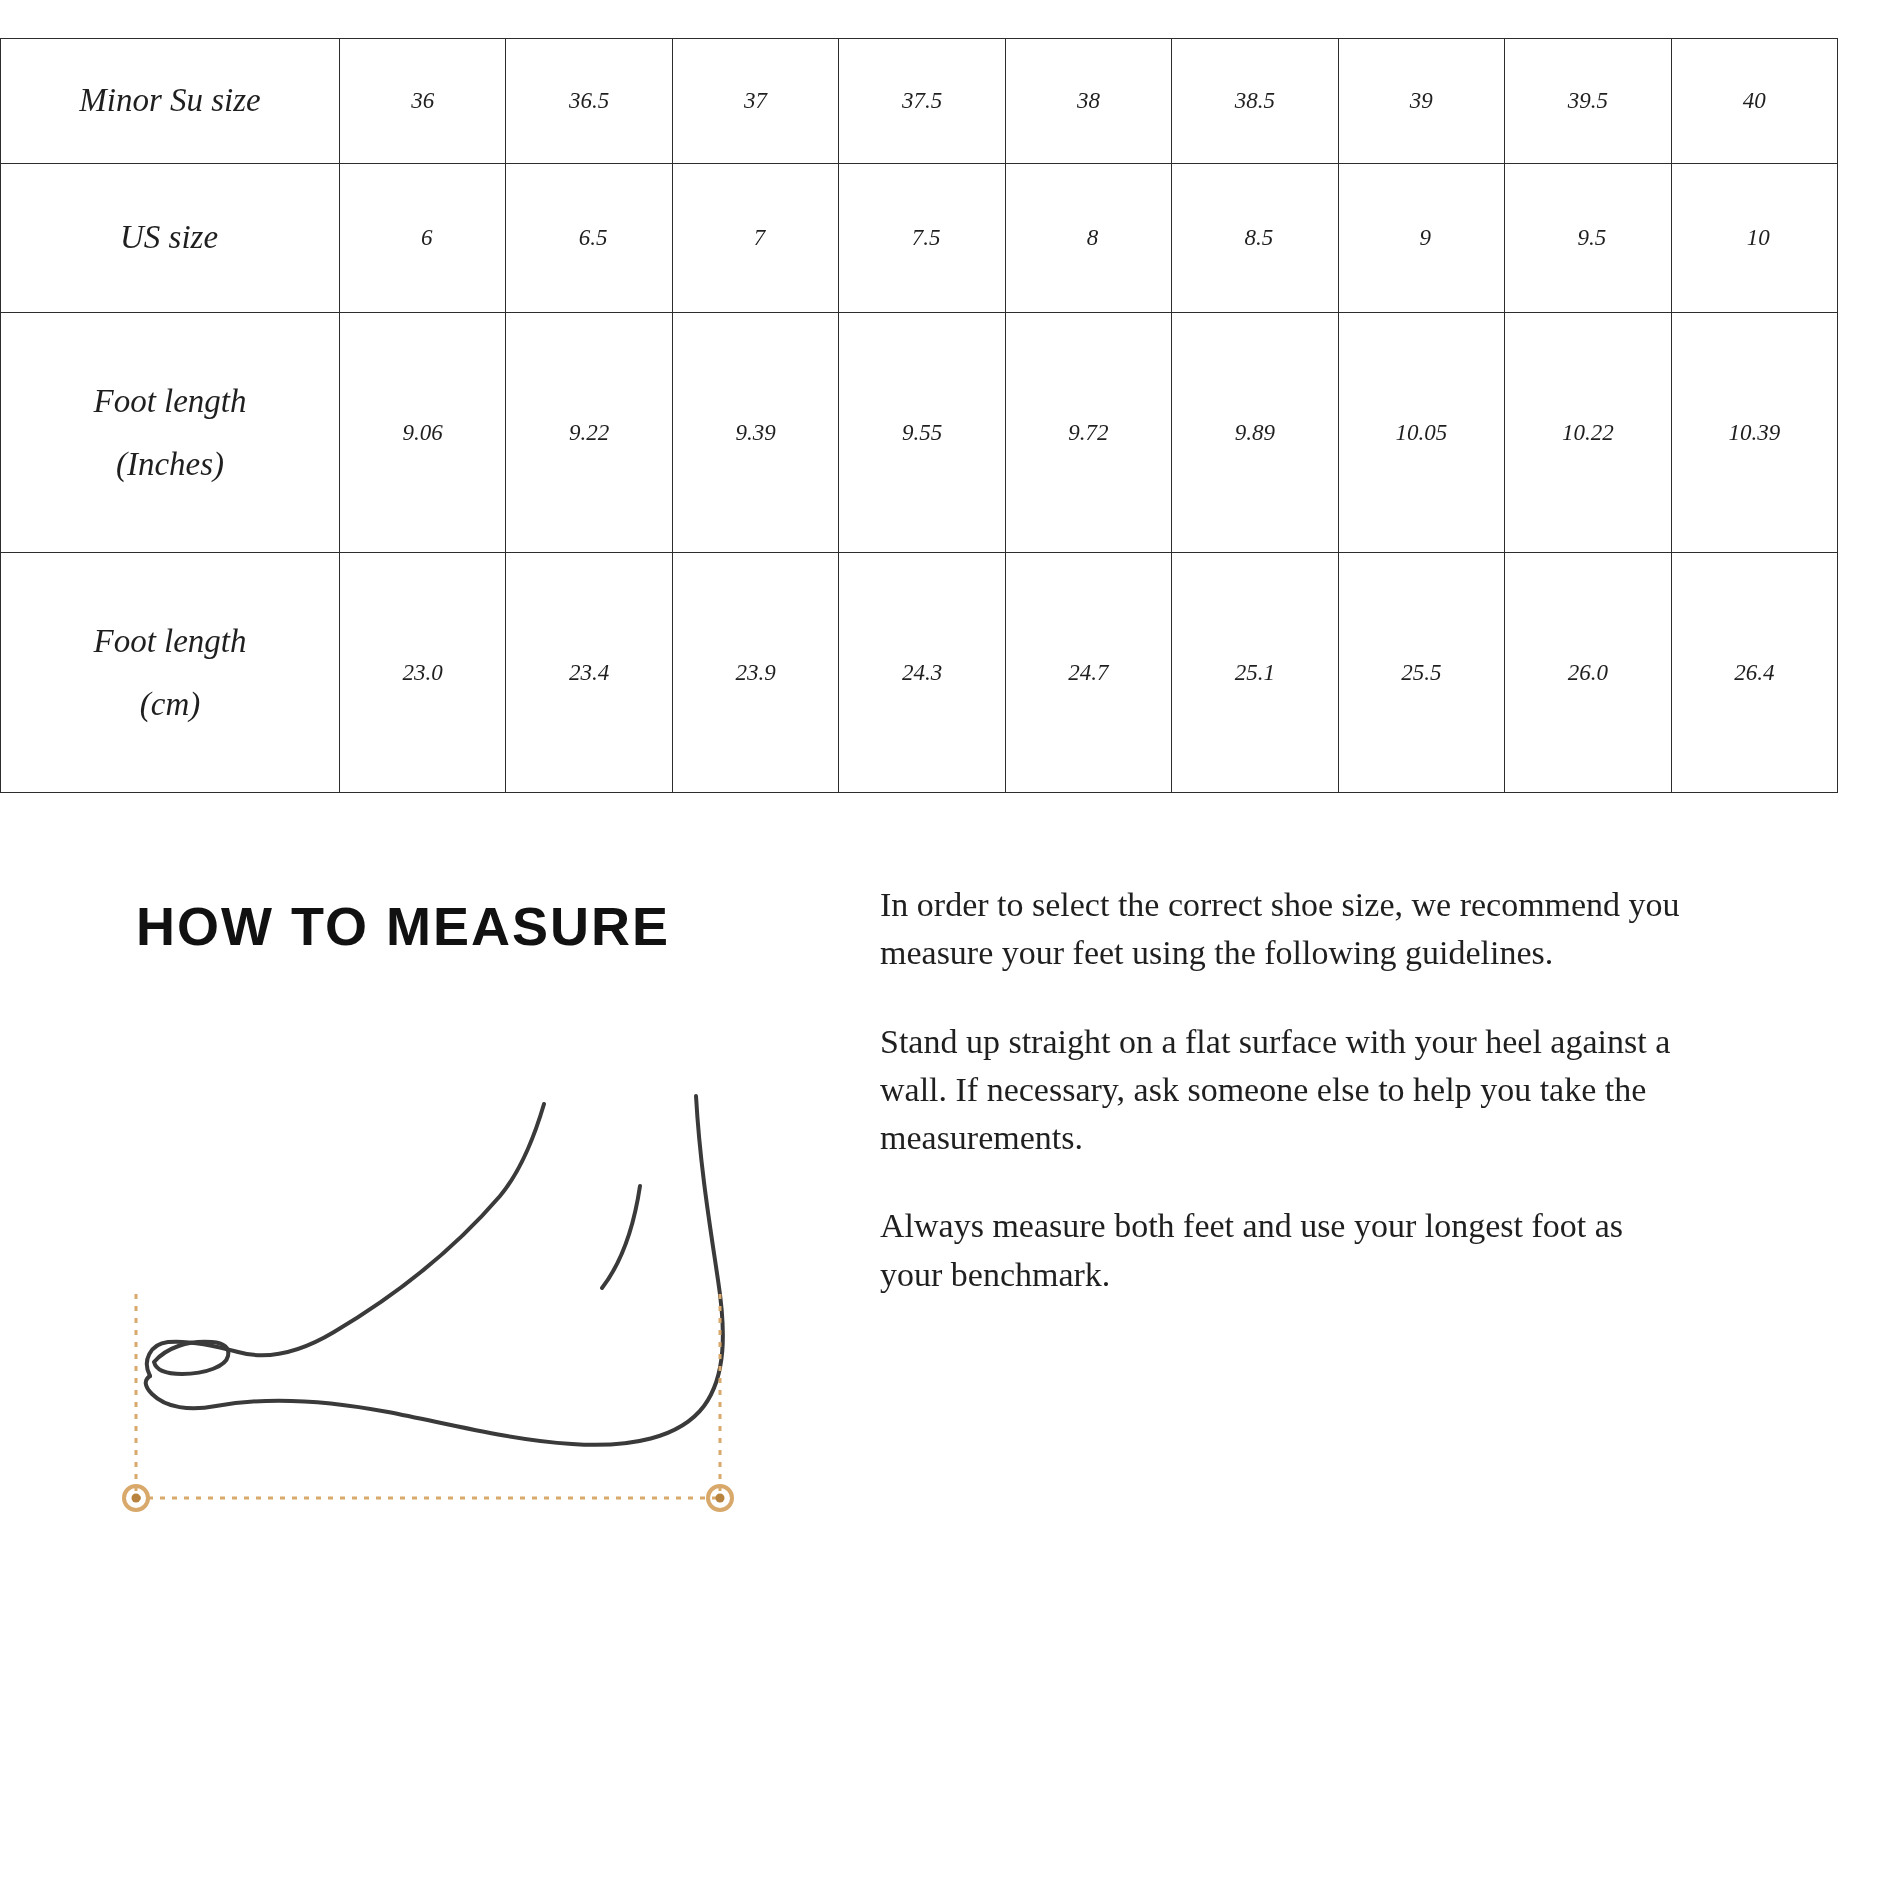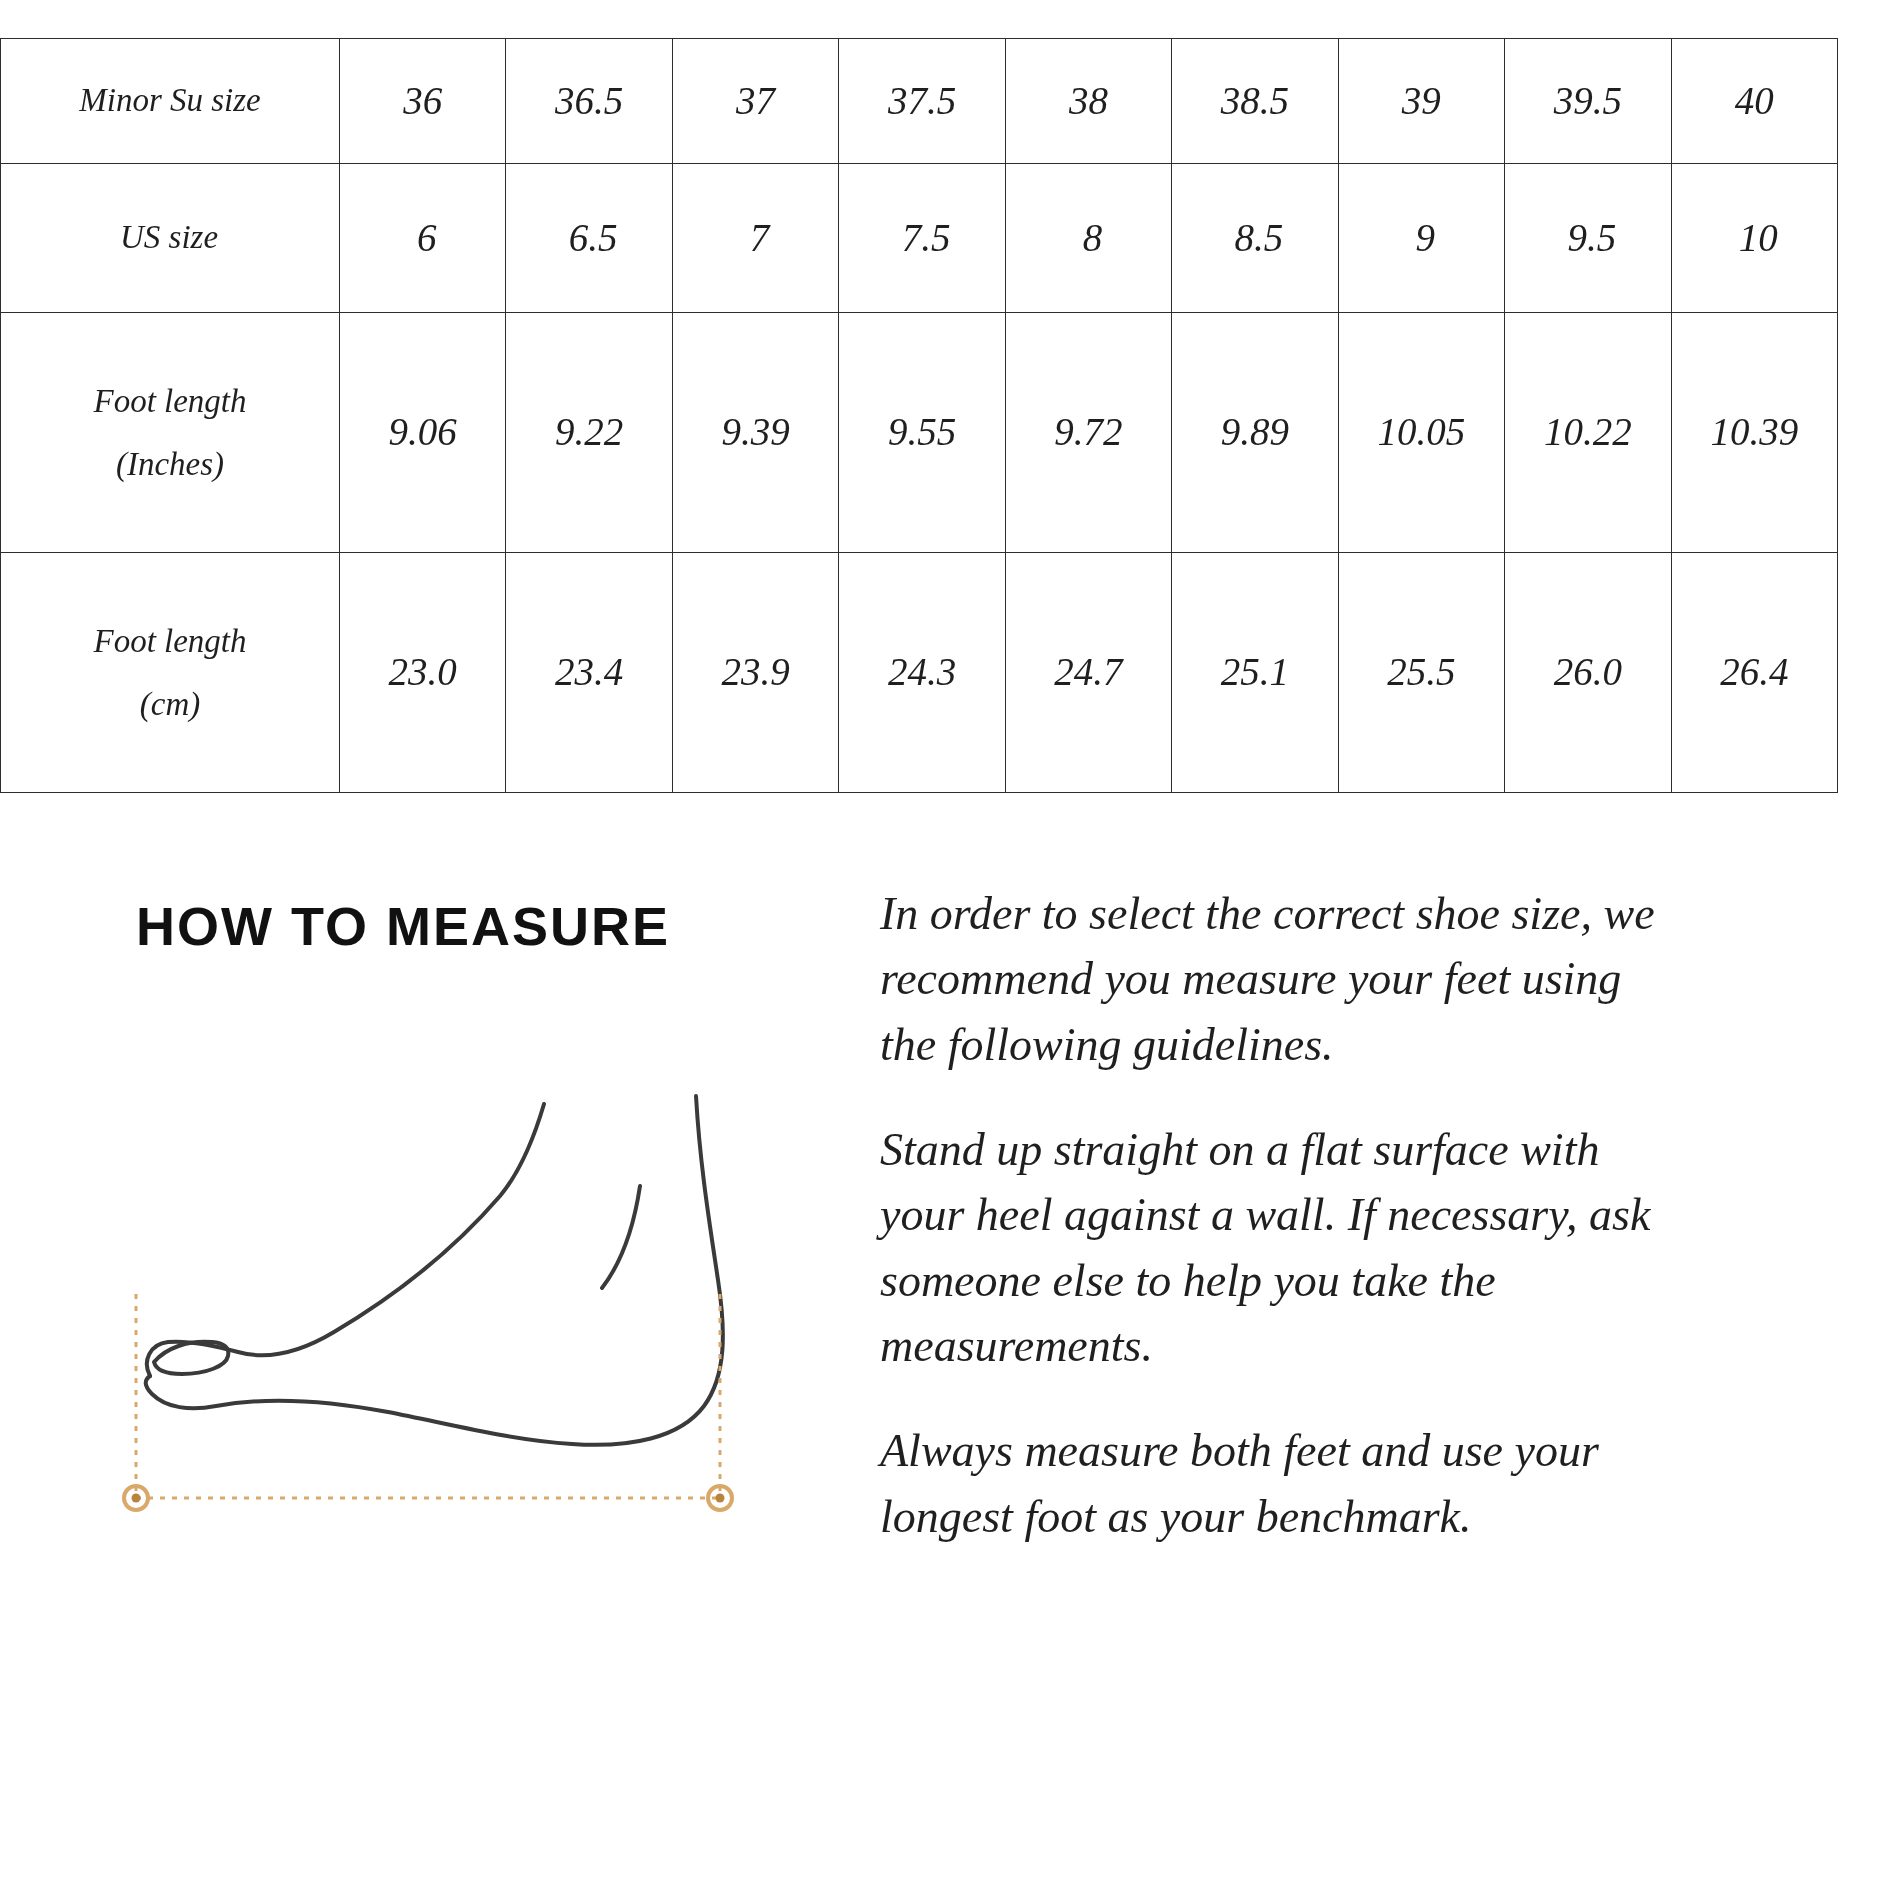--- a/index.html
+++ b/index.html
@@ -31,21 +31,21 @@
     border-collapse: collapse;
     width: 1838px;
     margin: 0 auto;
     table-layout: fixed;
   }
   table.size-table td {
     border: 1px solid #2d2d2d;
     text-align: center;
     vertical-align: middle;
     font-style: italic;
-    font-size: 39px;
+    font-size: 23px;
     line-height: 1.45;
     color: #1f1f1f;
     padding: 0;
   }
   table.size-table td.rowlabel {
     width: 318px;
     font-size: 33px;
     padding: 0 10px;
   }
   table.size-table tr.r1 td { height: 124px; }
@@ -78,22 +78,21 @@
     font-family: "Liberation Sans", sans-serif;
     font-weight: bold;
     font-size: 54px;
     letter-spacing: 2px;
     margin: 16px;
     color: #111111;
     line-height: 1.1;
   }
 
   .intro p, .guide p {
-    font-style: italic;
-    font-size: 46px;
+    font-size: 34px;
     line-height: 1.42;
     margin: 0 0 40px 0;
     color: #1f1f1f;
   }
   .guide p:last-child { margin-bottom: 12px; }
 
   
   .foot-figure {
     margin-top: 120px;
     width: 760px;

